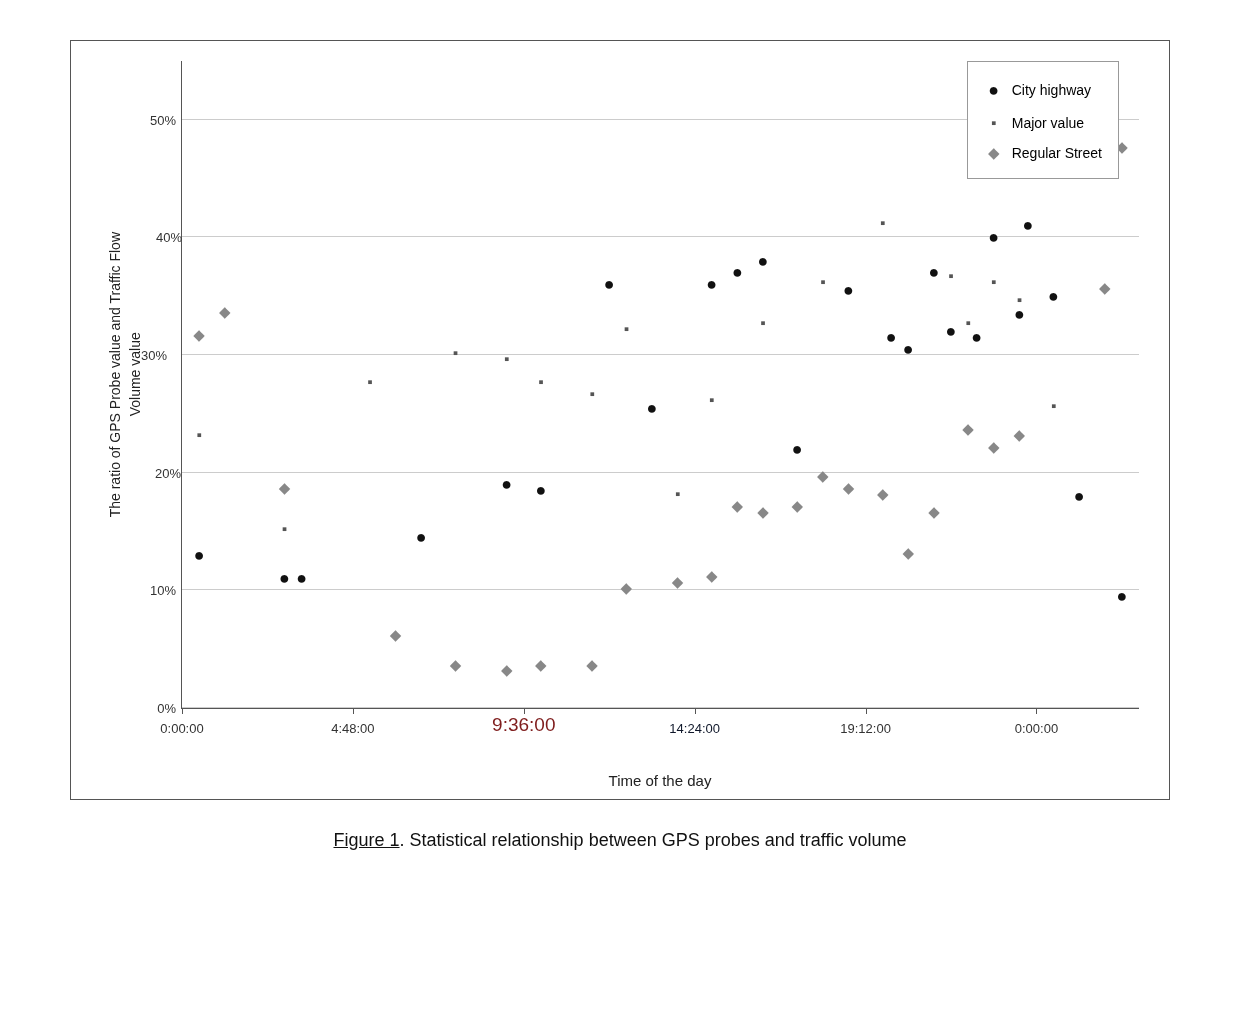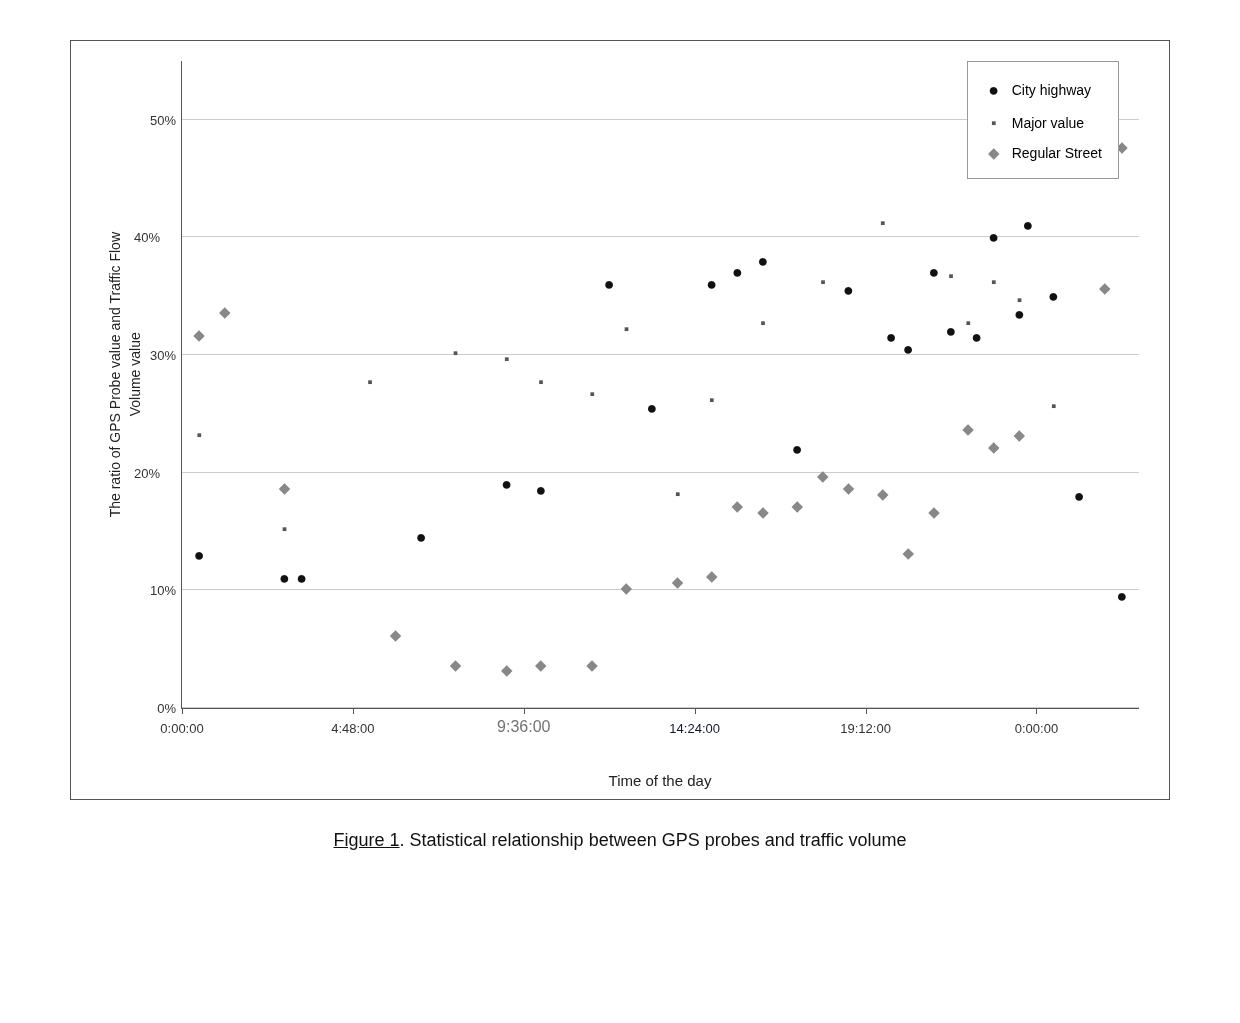--- a/index.html
+++ b/index.html
@@ -131,32 +131,32 @@
     <div class="y-axis-label-text">The ratio of GPS Probe value and Traffic Flow<br>Volume value</div>
   </div>
 
   <div class="chart-area" id="chartArea">
 
   <div class="grid-line" style="bottom: 0%;"></div>
       <div class="y-tick" style="bottom: 0%; right: 100%; width: 50px; text-align: right; position: absolute; font-size: 13px; color: rgb(51, 51, 51); transform: translateY(50%); padding-right: 6px;">0%</div>
       <div class="grid-line" style="bottom: 18.1818%;"></div>
       <div class="y-tick" style="bottom: 18.1818%; right: 100%; width: 50px; text-align: right; position: absolute; font-size: 13px; color: rgb(51, 51, 51); transform: translateY(50%); ">10%</div>
       <div class="grid-line" style="bottom: 36.3636%;"></div>
-      <div class="y-tick" style="bottom: 36.3636%; right: 100%; width: 50px; text-align: right; position: absolute; font-size: 13px; color: rgb(51, 51, 51); transform: translateY(50%); padding-right: 22px;">20%</div>
+      <div class="y-tick" style="bottom: 36.3636%; right: 100%; width: 50px; text-align: right; position: absolute; font-size: 13px; color: rgb(51, 51, 51); transform: translateY(50%); padding-right: 1px;">20%</div>
       <div class="grid-line" style="bottom: 54.5455%;"></div>
-      <div class="y-tick" style="bottom: 54.5455%; right: 100%; width: 50px; text-align: right; position: absolute; font-size: 13px; color: rgb(51, 51, 51); transform: translateY(50%); padding-right: 6px; margin-top: 48px;">30%</div>
+      <div class="y-tick" style="bottom: 54.5455%; right: 100%; width: 50px; text-align: center; position: absolute; font-size: 13px; color: rgb(51, 51, 51); transform: translateY(50%); padding-right: 6px; margin-top: 48px;">30%</div>
       <div class="grid-line" style="bottom: 72.7273%;"></div>
-      <div class="y-tick" style="bottom: 72.7273%; right: 100%; width: 50px; text-align: right; position: absolute; font-size: 13px; color: rgb(51, 51, 51); transform: translateY(50%); padding-right: 22px;">40%</div>
+      <div class="y-tick" style="bottom: 72.7273%; right: 100%; width: 50px; text-align: right; position: absolute; font-size: 13px; color: rgb(51, 51, 51); transform: translateY(50%); padding-right: 0;">40%</div>
       <div class="grid-line" style="bottom: 90.9091%;"></div>
       <div class="y-tick" style="bottom: 90.9091%; right: 100%; width: 50px; text-align: right; position: absolute; font-size: 13px; color: rgb(51, 51, 51); transform: translateY(50%); padding-right: 6px;">50%</div>
       <div style="position: absolute; bottom: -28px; left: 0%; transform: translateX(-50%); font-size: 13px; color: rgb(51, 51, 51); white-space: nowrap;">0:00:00</div>
       <div style="position: absolute; bottom: -6px; left: 0%; width: 1px; height: 6px; background: rgb(85, 85, 85);"></div>
       <div style="position: absolute; bottom: -28px; left: 17.8571%; transform: translateX(-50%); font-size: 13px; color: rgb(51, 51, 51); white-space: nowrap;">4:48:00</div>
       <div style="position: absolute; bottom: -6px; left: 17.8571%; width: 1px; height: 6px; background: rgb(85, 85, 85);"></div>
-      <div style="position: absolute; bottom: -28px; left: 35.7143%; transform: translateX(-50%); font-size: 16px; color: #737373; white-space: nowrap;">9:36:00</div>
+      <div style="position: absolute; bottom: -28px; left: 35.7143%; transform: translateX(-50%); font-size: 19px; color: #7f1d1d; white-space: nowrap;">9:36:00</div>
       <div style="position: absolute; bottom: -6px; left: 35.7143%; width: 1px; height: 6px; background: rgb(85, 85, 85);"></div>
       <div style="position: absolute; bottom: -28px; left: 53.5714%; transform: translateX(-50%); font-size: 13px; color: #0f172a; white-space: nowrap;">14:24:00</div>
       <div style="position: absolute; bottom: -6px; left: 53.5714%; width: 1px; height: 6px; background: rgb(85, 85, 85);"></div>
       <div style="position: absolute; bottom: -28px; left: 71.4286%; transform: translateX(-50%); font-size: 13px; color: rgb(51, 51, 51); white-space: nowrap;">19:12:00</div>
       <div style="position: absolute; bottom: -6px; left: 71.4286%; width: 1px; height: 6px; background: rgb(85, 85, 85);"></div>
       <div style="position: absolute; bottom: -28px; left: 89.2857%; transform: translateX(-50%); font-size: 13px; color: rgb(51, 51, 51); white-space: nowrap;">0:00:00</div>
       <div style="position: absolute; bottom: -6px; left: 89.2857%; width: 1px; height: 6px; background: rgb(85, 85, 85);"></div>
       <div class="dot dot-circle" style="left: 1.78571%; bottom: 20.9091%;">●</div>
       <div class="dot dot-circle" style="left: 10.7143%; bottom: 17.2727%;">●</div>
       <div class="dot dot-circle" style="left: 12.5%; bottom: 17.2727%;">●</div>

